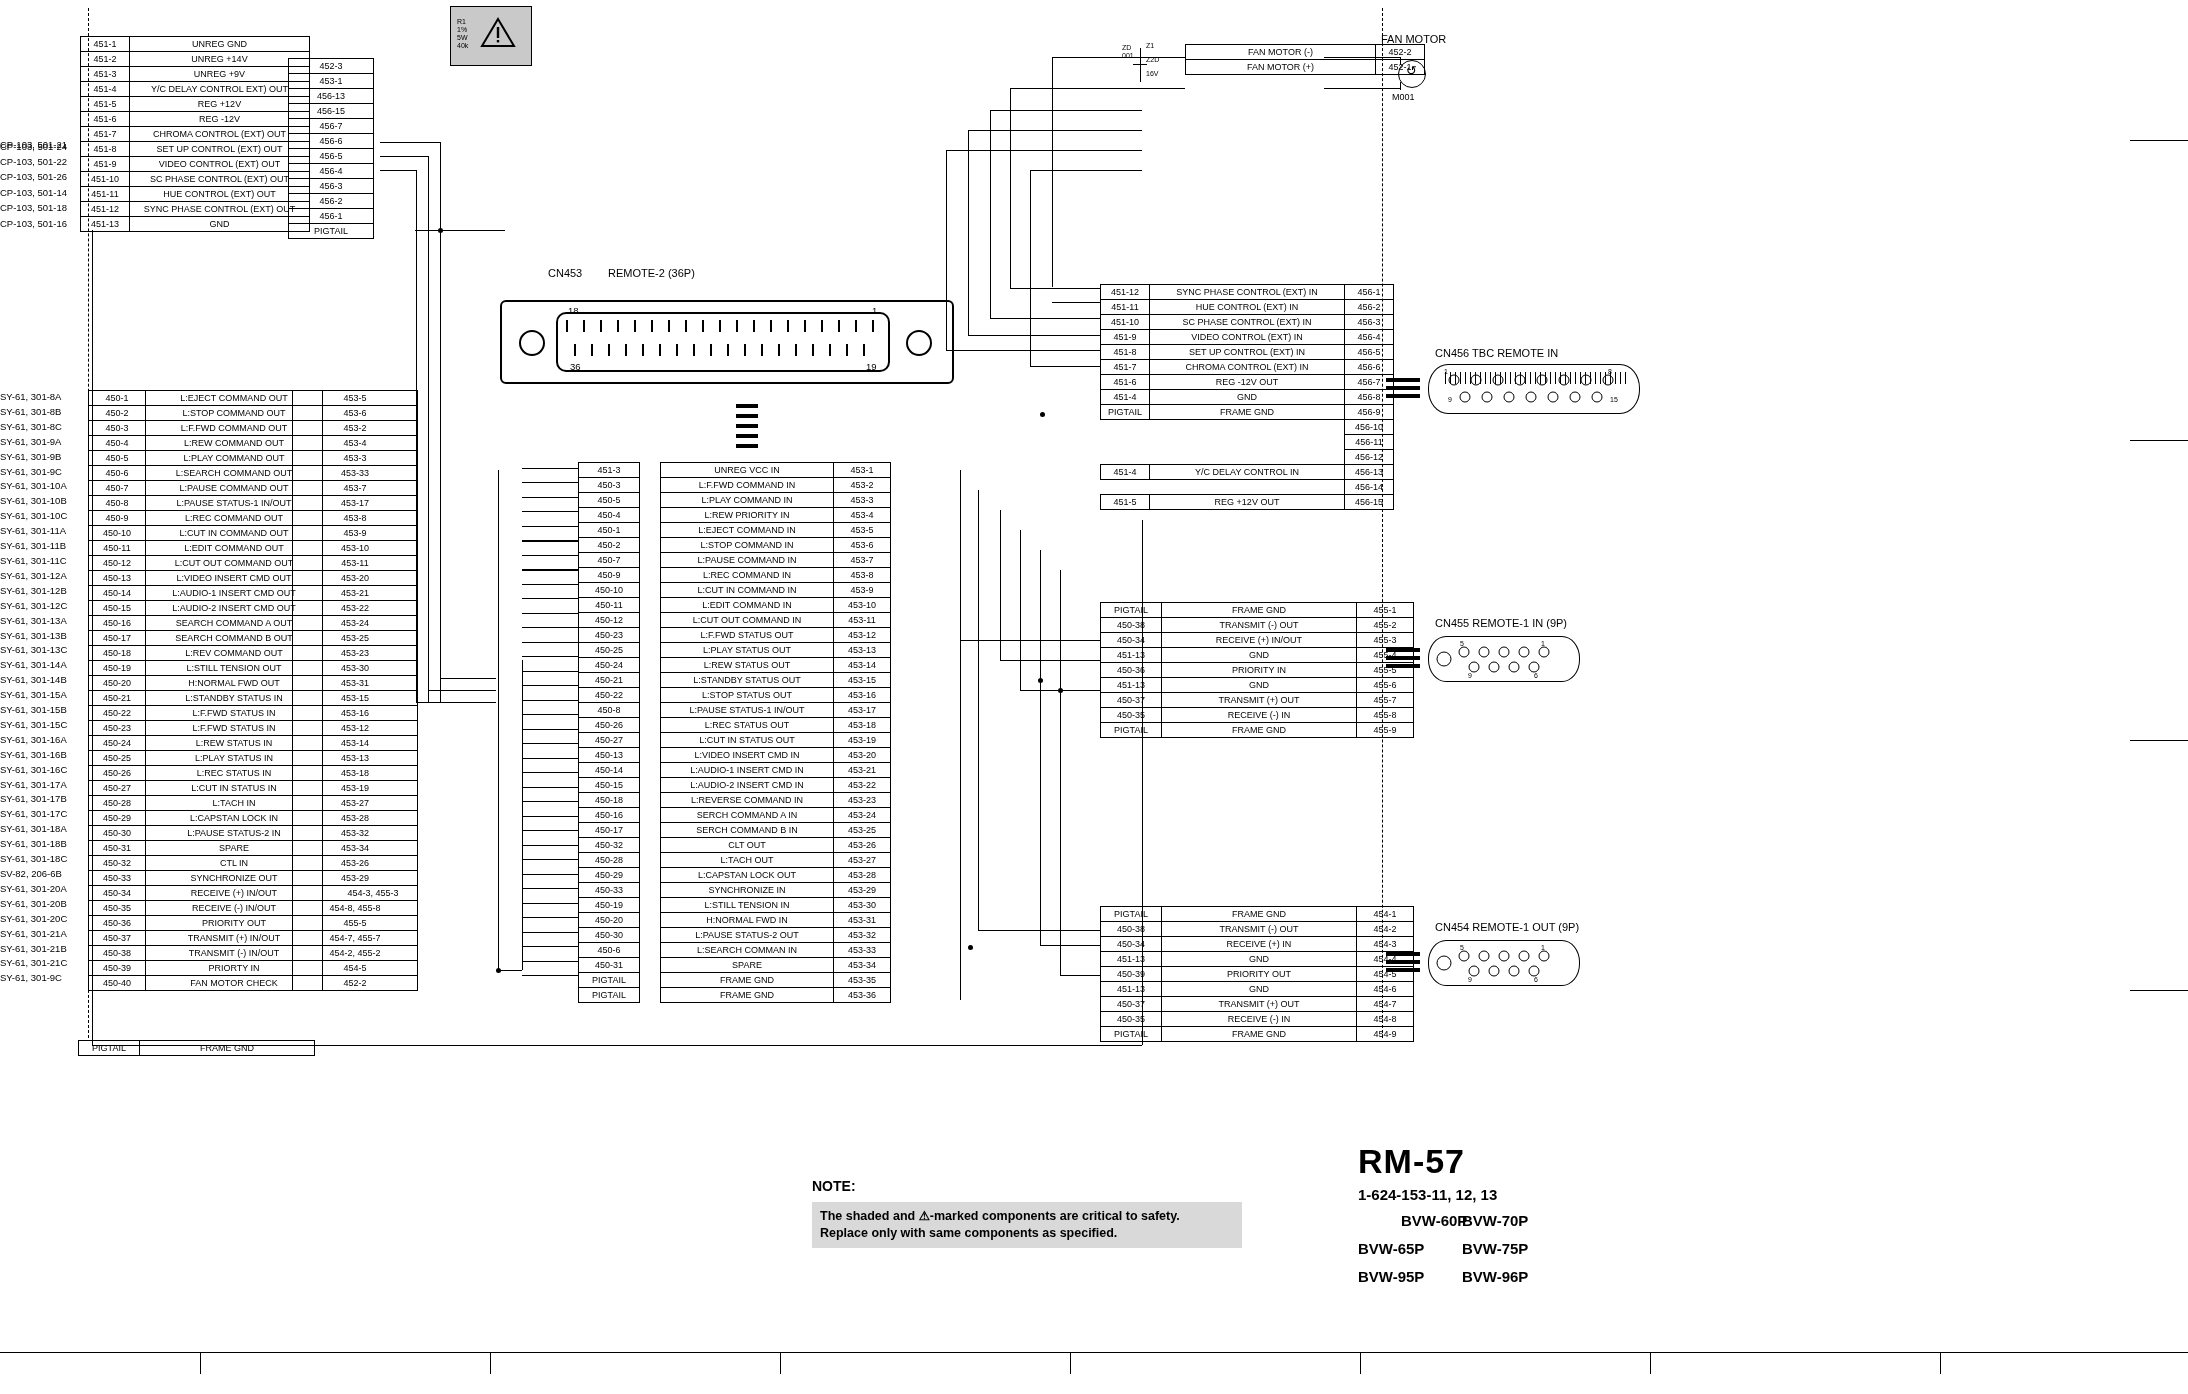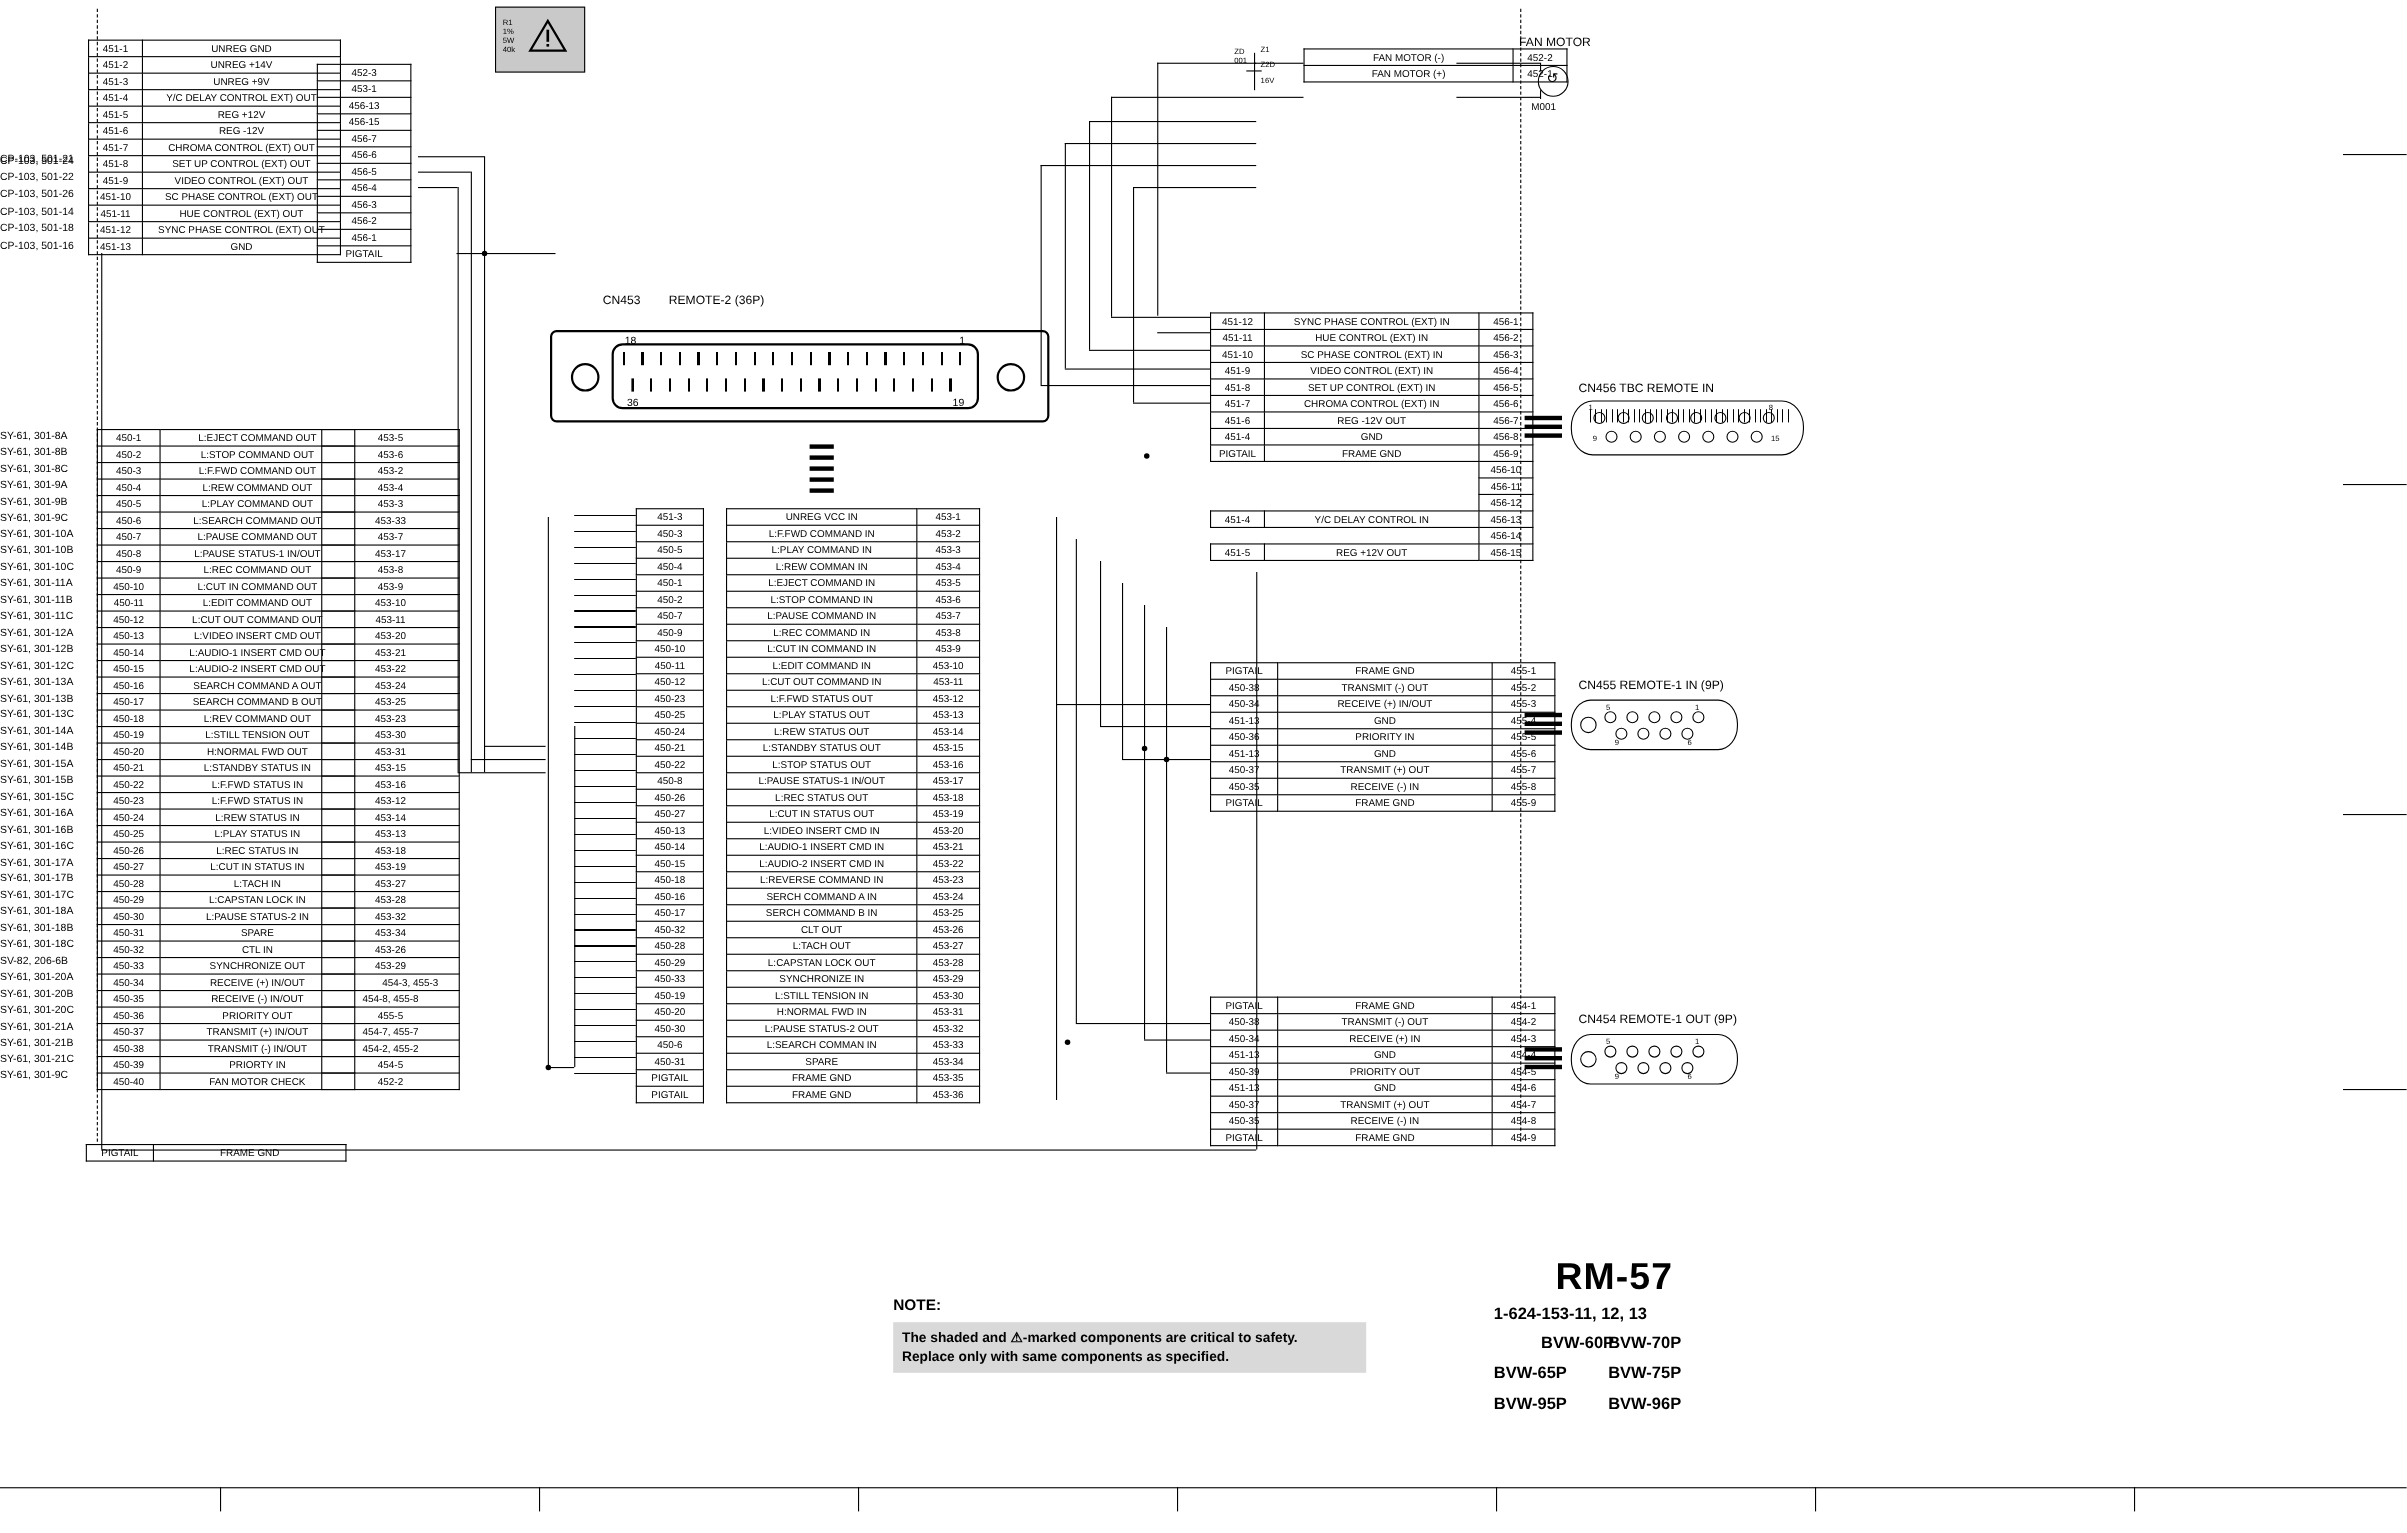--- a/index.html
+++ b/index.html
@@ -783,21 +783,21 @@
         </tr>
         <tr>
           <td class="sig" style="width: 168px;">L:F.FWD COMMAND IN</td>
           <td class="pin" style="width: 52px;">453-2</td>
         </tr>
         <tr>
           <td class="sig" style="width: 168px;">L:PLAY COMMAND IN</td>
           <td class="pin" style="width: 52px;">453-3</td>
         </tr>
         <tr>
-          <td class="sig" style="width: 168px;">L:REW COMMAN IN</td>
+          <td class="sig" style="width: 168px;">L:REW PRIORITY IN</td>
           <td class="pin" style="width: 52px;">453-4</td>
         </tr>
         <tr>
           <td class="sig" style="width: 168px;">L:EJECT COMMAND IN</td>
           <td class="pin" style="width: 52px;">453-5</td>
         </tr>
         <tr>
           <td class="sig" style="width: 168px;">L:STOP COMMAND IN</td>
           <td class="pin" style="width: 52px;">453-6</td>
         </tr>
@@ -1125,21 +1125,21 @@
   <div class="dot" style="left:968px;top:945px;"></div>
   <div class="dot" style="left:496px;top:968px;"></div>
   <div class="dot" style="left:438px;top:228px;"></div>
 
   <div class="note-hdr" style="left:812px;top:1178px;">NOTE:</div>
   <div class="note-box" style="left:812px;top:1202px;width:414px;">
     <div>The shaded and ⚠-marked components are critical to safety.</div>
     <div>Replace only with same components as specified.</div>
   </div>
 
-  <div class="title-big" style="left:1414px;top:1142px;">RM-57</div>
+  <div class="title-big" style="left:1358px;top:1142px;">RM-57</div>
   <div class="title-sub" style="left:1358px;top:1186px;">1-624-153-11, 12, 13</div>
   <div class="title-sub" style="left:1358px;top:1212px;margin-left:43px;">BVW-60P</div>
   <div class="title-sub" style="left:1462px;top:1212px;">BVW-70P</div>
   <div class="title-sub" style="left:1358px;top:1240px;">BVW-65P</div>
   <div class="title-sub" style="left:1462px;top:1240px;">BVW-75P</div>
   <div class="title-sub" style="left:1358px;top:1268px;">BVW-95P</div>
   <div class="title-sub" style="left:1462px;top:1268px;">BVW-96P</div>
 
 </div>
 

